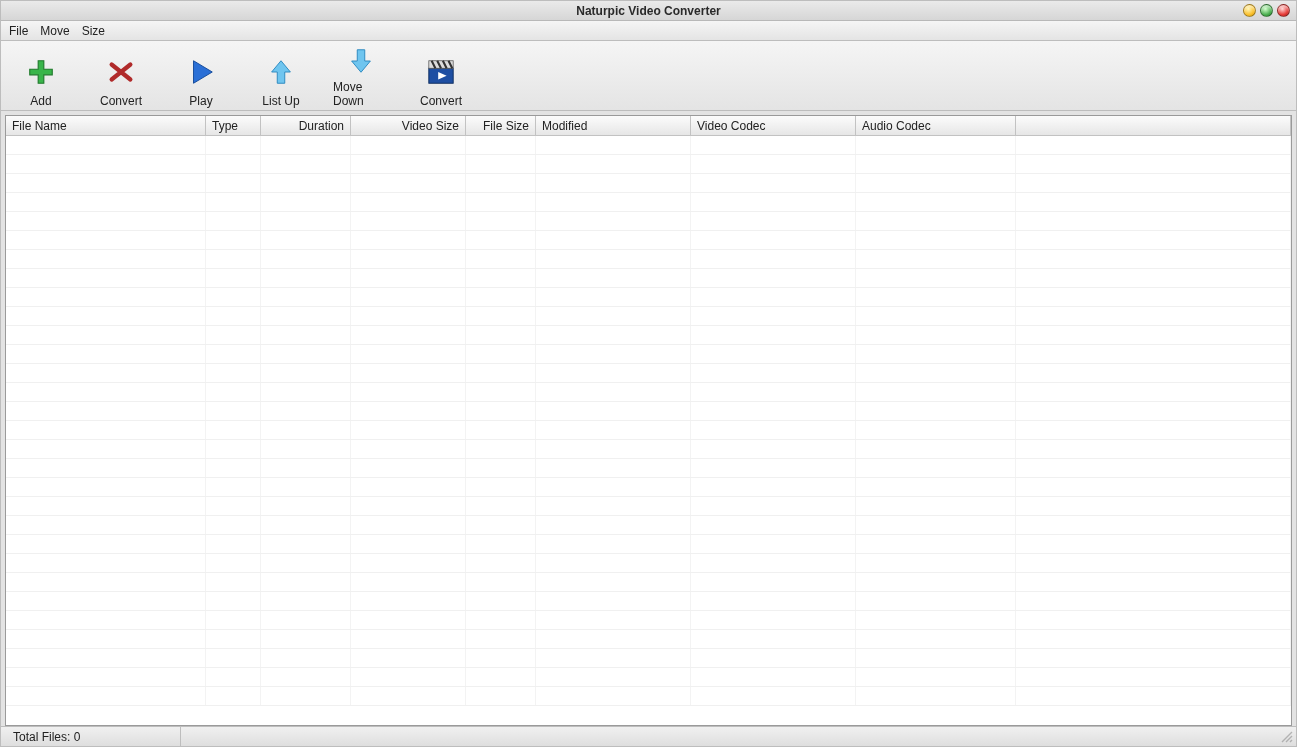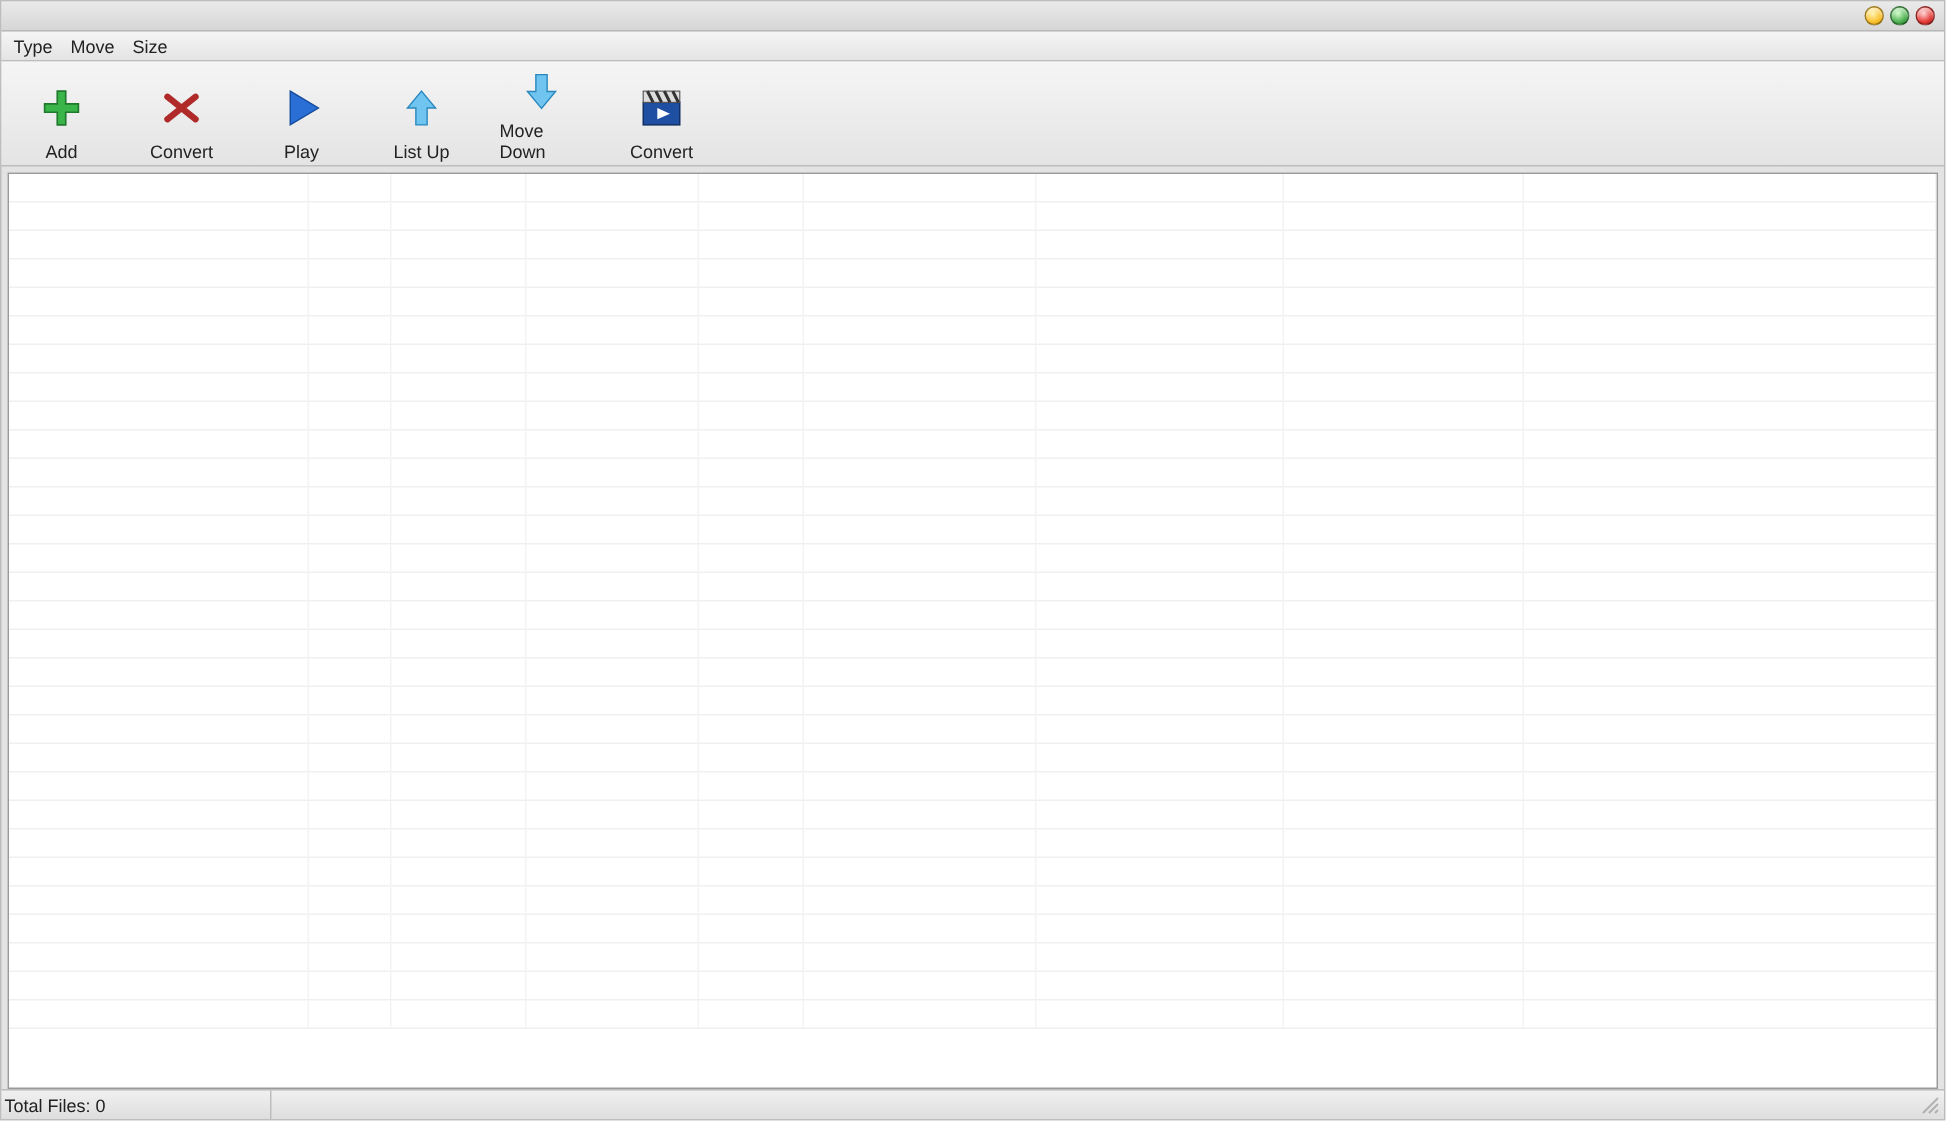--- a/index.html
+++ b/index.html
@@ -29,39 +29,40 @@
 
 .listwrap { flex: 1; margin: 4px 4px 0 4px; border: 1px solid #9a9a9a; background: #fff; display: flex; flex-direction: column; overflow: hidden; }
 .colheads { height: 20px; background: linear-gradient(to bottom, #fcfcfc, #e6e6e6); border-bottom: 1px solid #c2c2c2; display: flex; }
 .colhead { height: 100%; border-right: 1px solid #c2c2c2; display: flex; align-items: center; padding-left: 6px; font-size: 12px; color: #222; }
 .rows { flex: 1; overflow: hidden; }
 .row { height: 19px; border-bottom: 1px solid #f0f0f0; display: flex; }
 .cell { height: 100%; border-right: 1px solid #f3f3f3; }
 
 
 .statusbar { height: 20px; background: linear-gradient(to bottom, #f0f0f0, #dedede); border-top: 1px solid #bdbdbd; display: flex; align-items: center; position: relative; }
-.statcell { height: 100%; border-right: 1px solid #bdbdbd; display: flex; align-items: center; padding-left: 2px; }
+.statcell { height: 100%; border-right: 1px solid #bdbdbd; display: flex; align-items: center; padding-left: 12px; }
 .grip { position: absolute; right: 2px; bottom: 2px; width: 14px; height: 14px; }
 .grip svg { width: 14px; height: 14px; opacity: 0.55; }
 </style>
 </head>
 <body>
 
 <div class="window">
 
   <div class="titlebar">
+    <div class="title">Naturpic Video Converter</div>
     <div class="winbtns">
       <div class="winbtn y"></div>
       <div class="winbtn g"></div>
       <div class="winbtn r"></div>
     </div>
   </div>
 
   <div class="menubar">
-    <span class="menuitem">Type</span>
+    <span class="menuitem">File</span>
     <span class="menuitem">Move</span>
     <span class="menuitem">Size</span>
   </div>
 
   <div class="toolbar">
 
     <div class="toolbtn">
       <div class="iconzone">
         <svg viewBox="0 0 32 32">
             <path d="M13 4h6v9h9v6h-9v9h-6v-9H4v-6h9z" fill="#39b54a" stroke="#1f7a2b" stroke-width="1.2"></path>
@@ -114,20 +115,31 @@
           <path d="M6 4 L10 12 M12 4 L16 12 M18 4 L22 12 M24 4 L28 12" stroke="#333" stroke-width="2.2"></path>
           <path d="M13 16 L22 20 L13 24 Z" fill="#fff"></path>
         </svg>
       </div>
       <div class="lbl">Convert</div>
     </div>
 
   </div>
 
   <div class="listwrap">
+    <div class="colheads" id="colheads">
+        <div class="colhead" style="width: 200px;">File Name</div>
+        <div class="colhead" style="width: 55px;">Type</div>
+        <div class="colhead" style="width: 90px; justify-content: flex-end; padding-right: 6px;">Duration</div>
+        <div class="colhead" style="width: 115px; justify-content: flex-end; padding-right: 6px;">Video Size</div>
+        <div class="colhead" style="width: 70px; justify-content: flex-end; padding-right: 6px;">File Size</div>
+        <div class="colhead" style="width: 155px;">Modified</div>
+        <div class="colhead" style="width: 165px;">Video Codec</div>
+        <div class="colhead" style="width: 160px;">Audio Codec</div>
+        <div class="colhead" style="width: 275px;"></div>
+      </div>
     <div class="rows" id="rows">
         <div class="row">
           <div class="cell" style="width: 200px;"></div>
           <div class="cell" style="width: 55px;"></div>
           <div class="cell" style="width: 90px;"></div>
           <div class="cell" style="width: 115px;"></div>
           <div class="cell" style="width: 70px;"></div>
           <div class="cell" style="width: 155px;"></div>
           <div class="cell" style="width: 165px;"></div>
           <div class="cell" style="width: 160px;"></div>

